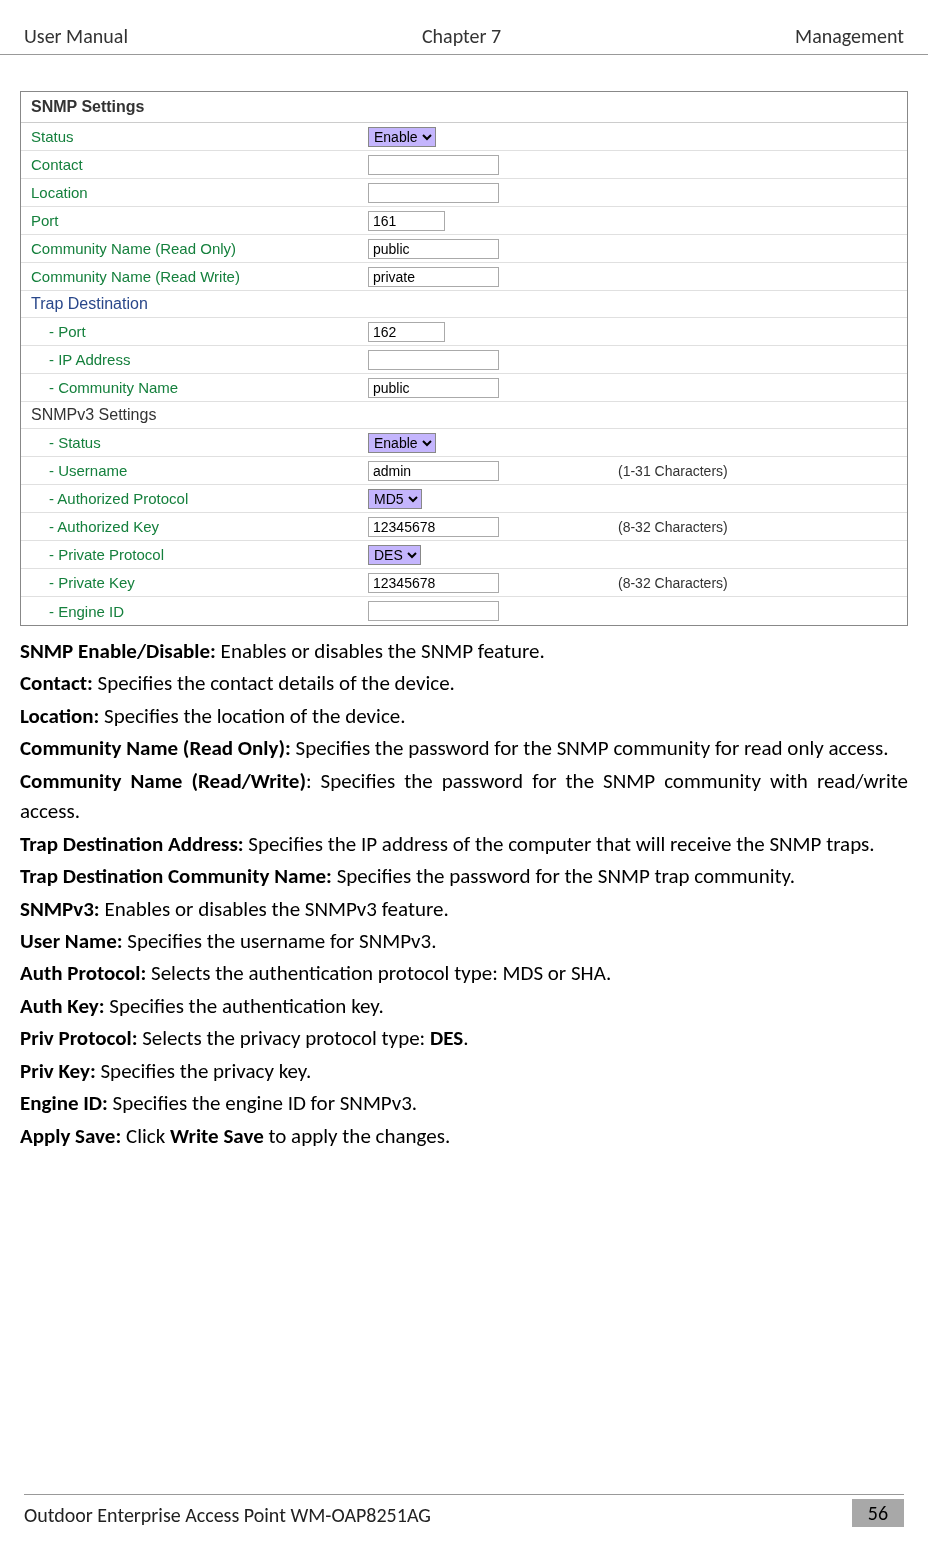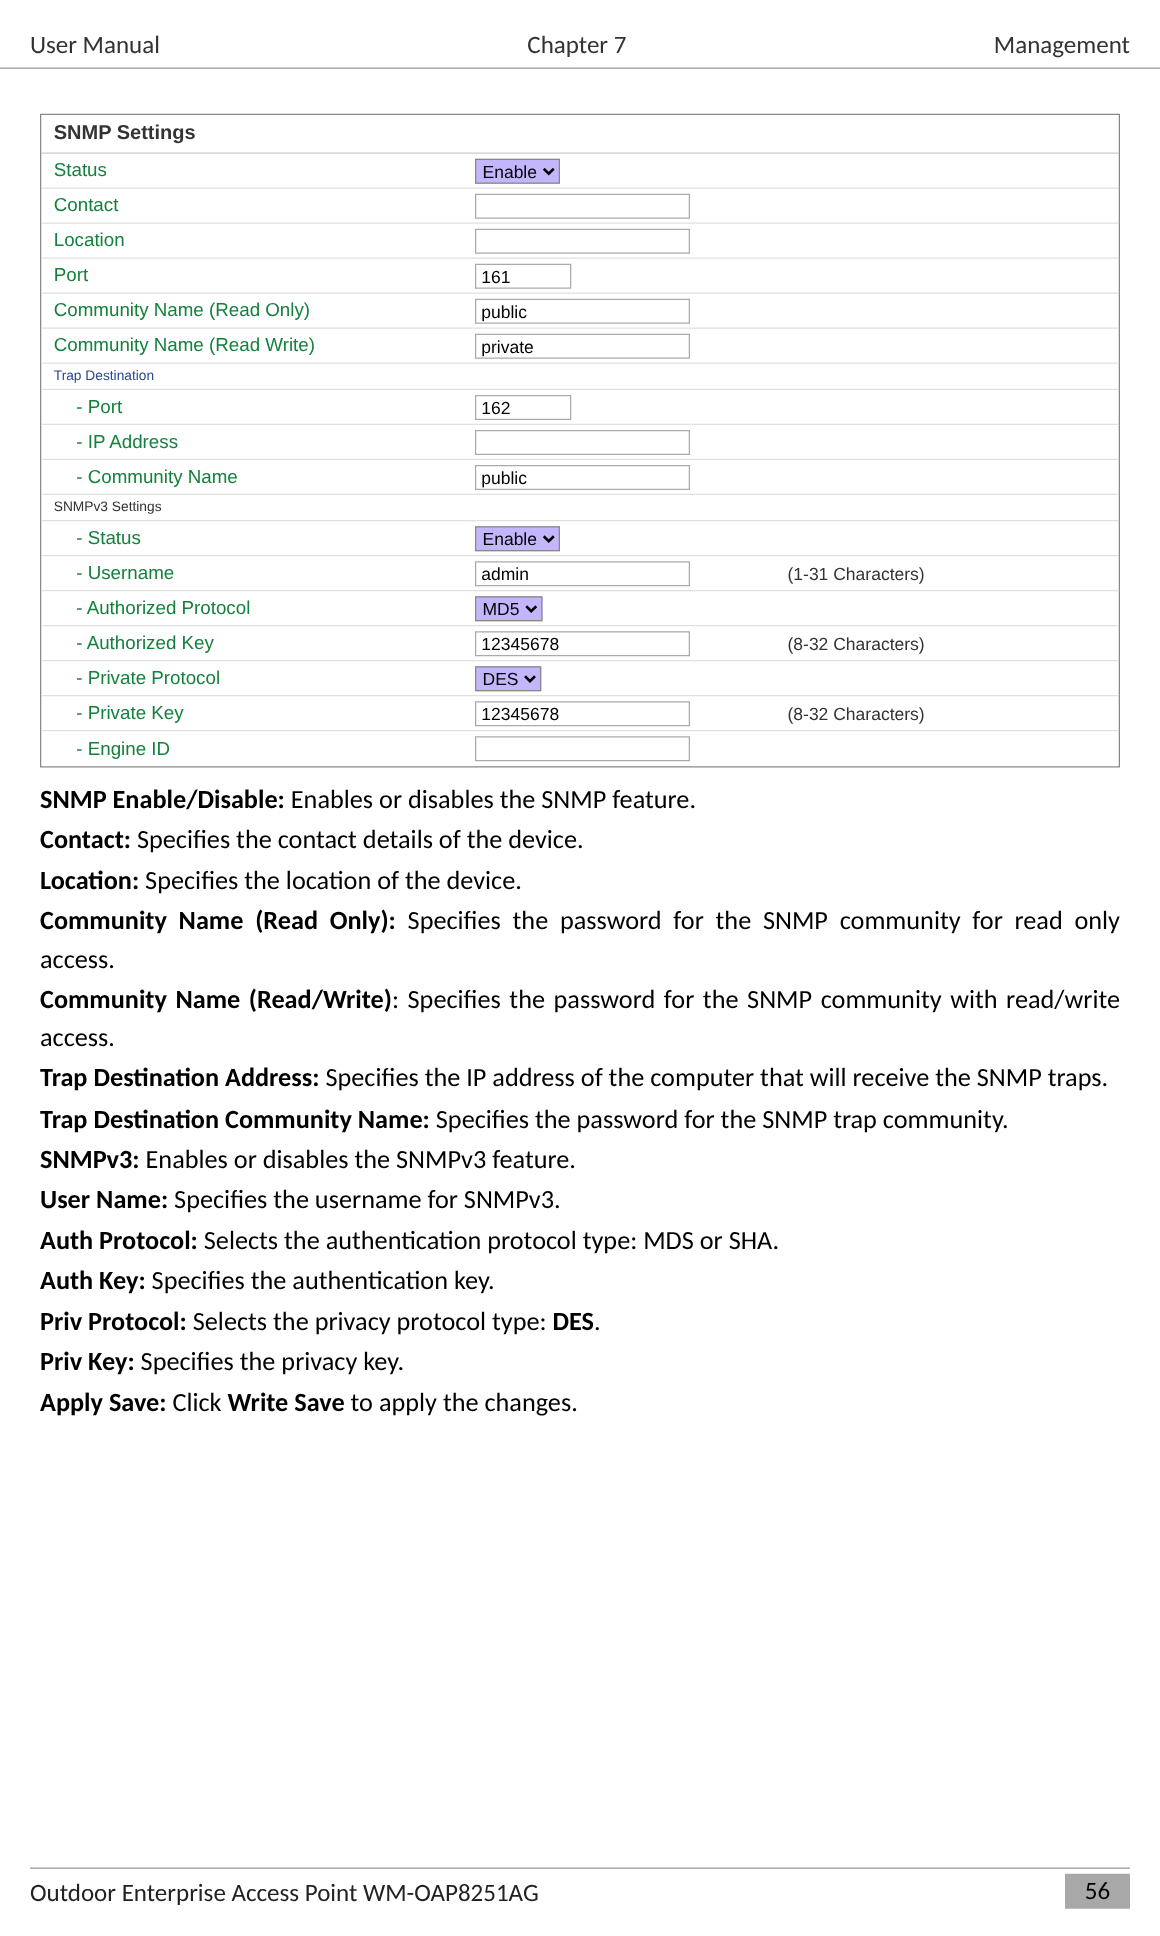--- a/index.html
+++ b/index.html
@@ -15,21 +15,21 @@
       display: flex;
       justify-content: space-between;
       padding: 24px 24px 0 24px;
       font-size: 20px;
       color: #333;
       border-bottom: 1px solid #999;
       padding-bottom: 6px;
       margin: 0 0 36px 0;
     }
     .content-wrap {
-      padding: 0 32px;
+      padding: 0 20px;
     }
     .snmp-box {
       border: 1px solid #888;
       margin-bottom: 10px;
       font-family: Arial, sans-serif;
       font-size: 15px;
       color: #333;
     }
     .snmp-title {
       font-weight: bold;
@@ -54,39 +54,39 @@
       flex: 0 0 210px;
       padding: 2px 0;
     }
     .snmp-note {
       flex: 1;
       padding-left: 40px;
       color: #333;
       font-size: 14px;
     }
     .snmp-field input[type="text"] {
-      width: 172px;
+      width: 131px;
       border: 1px solid #aaa;
       padding: 1px 4px;
       font-size: 14px;
       background: #fff;
     }
     .snmp-field input.short { width: 77px; }
     .snmp-field select {
       border: 1px solid #888;
       background: #c4b5fd;
       font-size: 14px;
       padding: 0 1px;
     }
     .trap-head, .v3-head {
       color: #29478a;
       font-weight: normal;
       padding: 4px 10px;
       border-bottom: 1px solid #e0e0e0;
-      font-size: 11px;
+      font-size: 16px;
     }
     .v3-head { color: #333; }
     .desc-block {
       font-size: 21px;
       line-height: 1.45;
       color: #000;
       margin-top: 6px;
     }
     .desc-block p {
       margin: 0 0 2px 0;
@@ -262,20 +262,21 @@
     <p class="justify-wide"><strong>Community Name (Read Only):</strong><span> Specifies the password for the SNMP community for read only access.</span></p>
     <p class="justify-wide"><strong>Community Name (Read/Write)</strong><span>: Specifies the password for the SNMP community with read/write access.</span></p>
     <p class="justify-wide"><strong>Trap Destination Address:</strong><span> Specifies the IP address of the computer that will receive the SNMP traps.</span></p>
     <p class="justify-wide"><strong>Trap Destination Community Name:</strong><span> Specifies the password for the SNMP trap community.</span></p>
     <p><strong>SNMPv3:</strong><span> Enables or disables the SNMPv3 feature.</span></p>
     <p><strong>User Name:</strong><span> Specifies the username for SNMPv3.</span></p>
     <p><strong>Auth Protocol:</strong><span> Selects the authentication protocol type: MDS or SHA.</span></p>
     <p><strong>Auth Key:</strong><span> Specifies the authentication key.</span></p>
     <p><strong>Priv Protocol:</strong><span> Selects the privacy protocol type: </span><strong>DES</strong><span>.</span></p>
     <p><strong>Priv Key:</strong><span> Specifies the privacy key.</span></p>
+    <p><strong>Engine ID:</strong><span> Specifies the engine ID for SNMPv3.</span></p>
     <p><strong>Apply Save:</strong><span> Click </span><strong>Write Save</strong><span> to apply the changes.</span></p>
   </div>
 
 </div>
 
 <div class="page-footer">
   <div class="footer-text">Outdoor Enterprise Access Point WM-OAP8251AG</div>
   <div class="page-num-box">56</div>
 </div>
 

